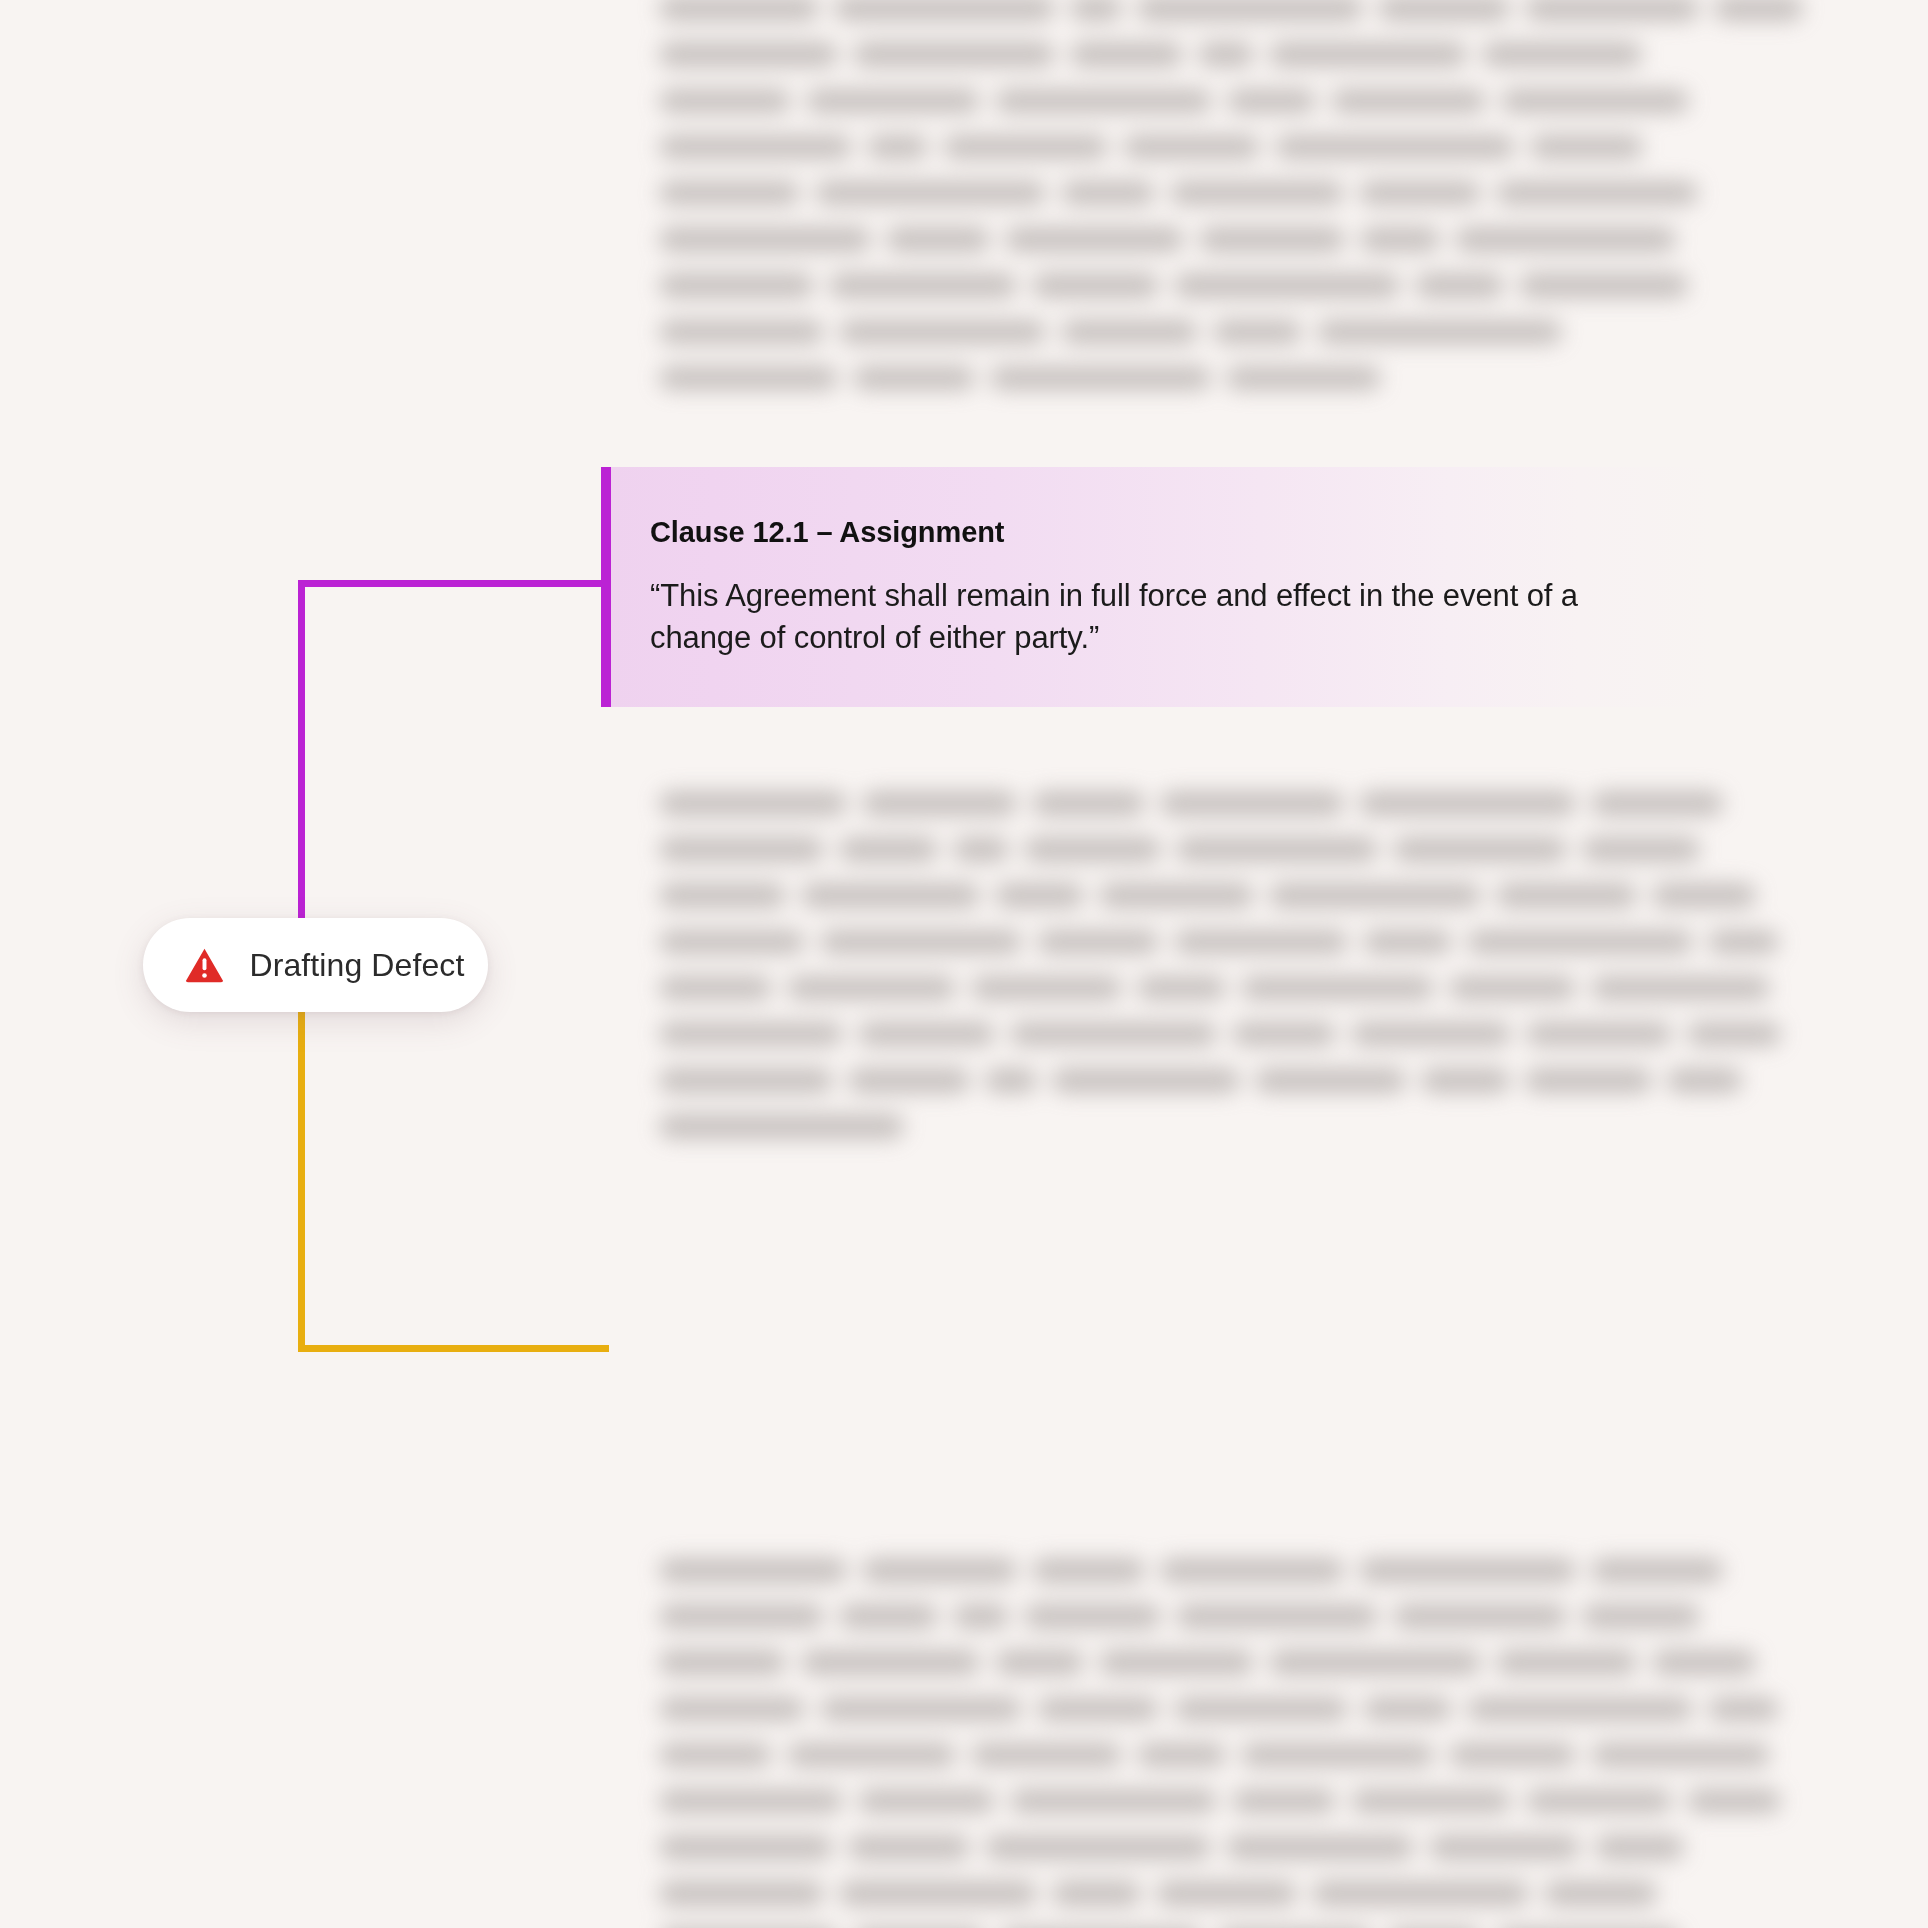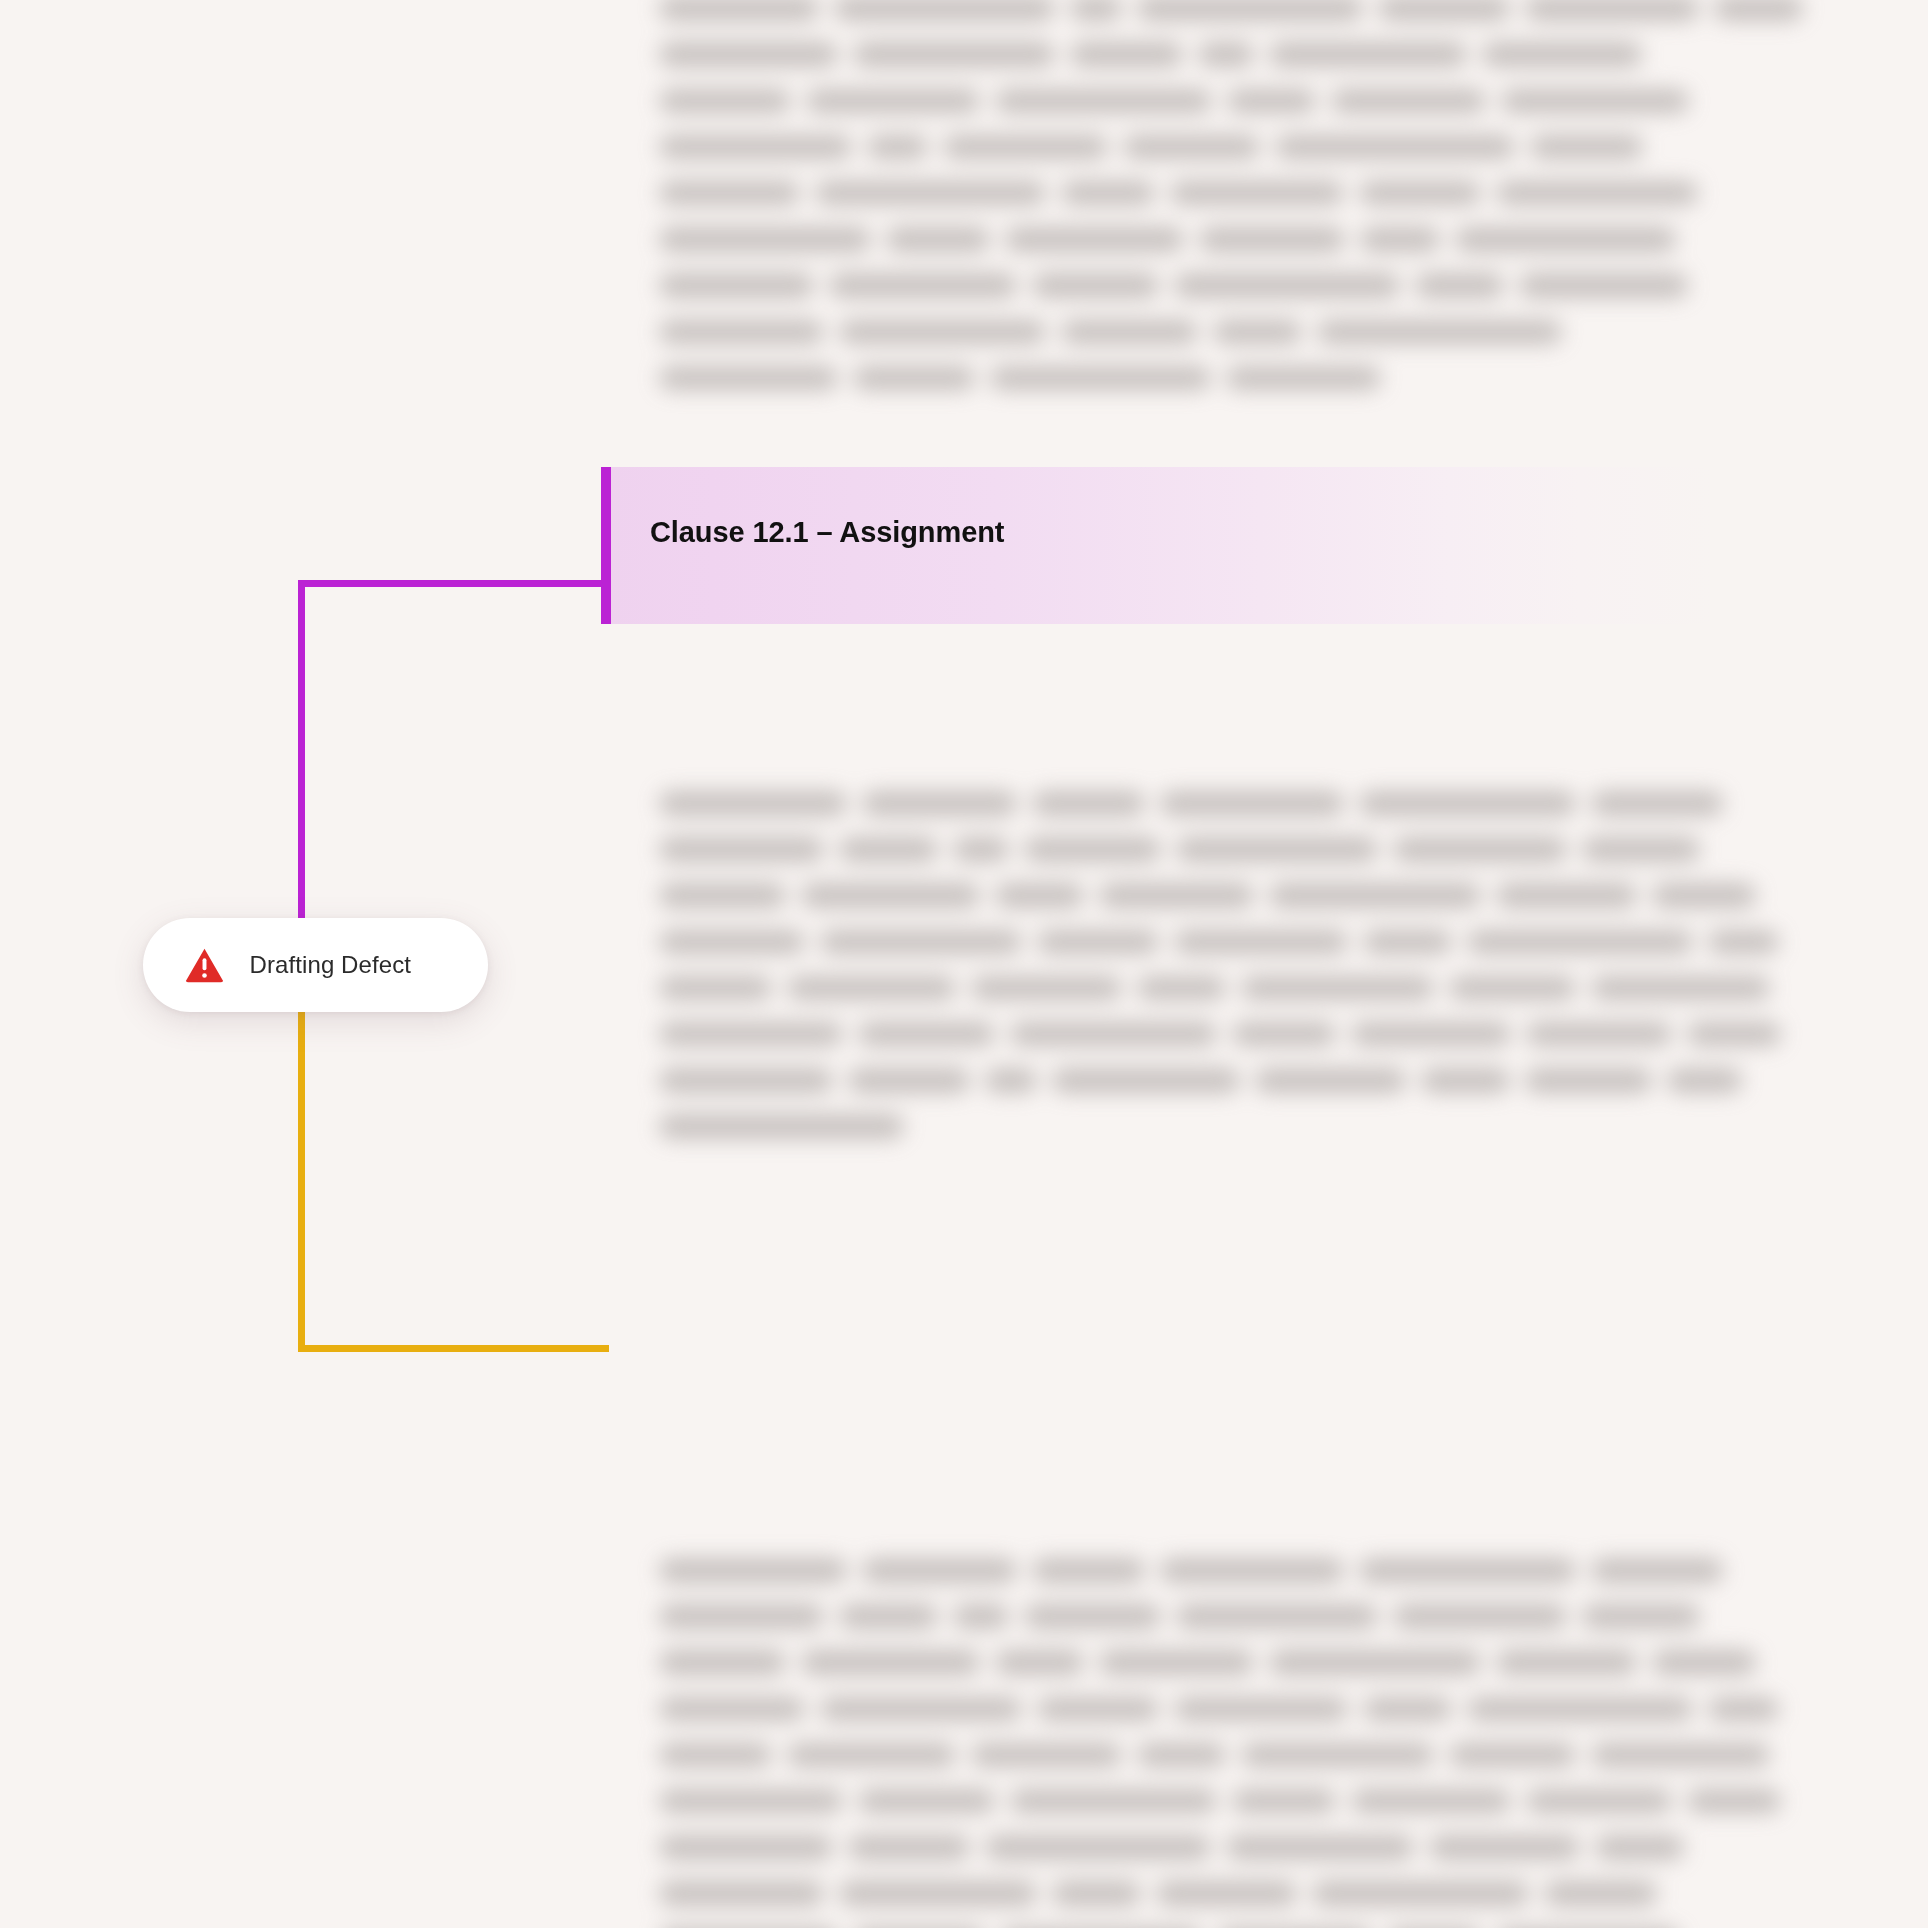--- a/index.html
+++ b/index.html
@@ -66,21 +66,21 @@
     z-index: 5;
   }
   #badge .warn {
     width: 43px;
     height: 43px;
     flex: 0 0 43px;
     display: block;
   }
   #badge .blabel {
     margin-left: 23.5px;
-    font-size: 24px;
+    font-size: 32px;
     color: #2b2b2b;
     letter-spacing: 0.1px;
     white-space: nowrap;
   }
 
   
   .card {
     position: absolute;
     left: 601px;
     width: 1328px;
@@ -356,20 +356,21 @@
 
   <div class="conn" style="left:298px; top:580px; width:6.6px; height:344px;"></div>
   <div class="conn" style="left:298px; top:580px; width:311px; height:6.6px;"></div>
 
   <div class="conn y" style="left:298px; top:1008px; width:6.6px; height:344px;"></div>
   <div class="conn y" style="left:298px; top:1345px; width:311px; height:6.6px;"></div>
 
   <div class="card" id="card-purple">
     <div class="bar"></div>
     <div class="ctitle">Clause 12.1 – Assignment</div>
+    <div class="cbody">“This Agreement shall remain in full force and effect in the event of a change of control of either party.”</div>
   </div>
 
 
   <div id="badge">
     <svg class="warn" viewBox="0 0 24 24">
       <path d="M12 2.6 L22.4 20.6 A1.6 1.6 0 0 1 21 21.4 L3 21.4 A1.6 1.6 0 0 1 1.6 20.6 Z" fill="#e02b27"></path>
       <rect x="10.9" y="8.0" width="2.2" height="6.6" rx="1.1" fill="#ffffff"></rect>
       <circle cx="12" cy="17.6" r="1.28" fill="#ffffff"></circle>
     </svg>
     <span class="blabel">Drafting Defect</span>

